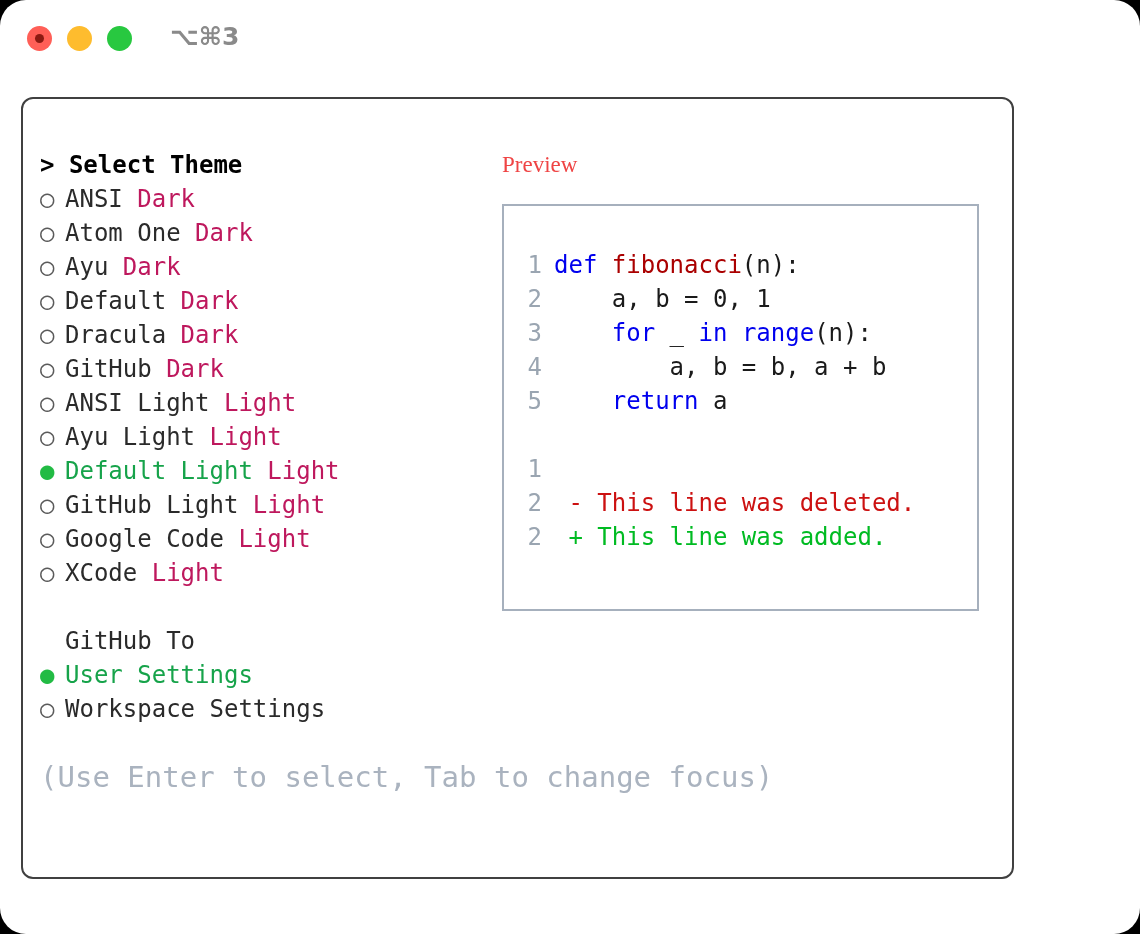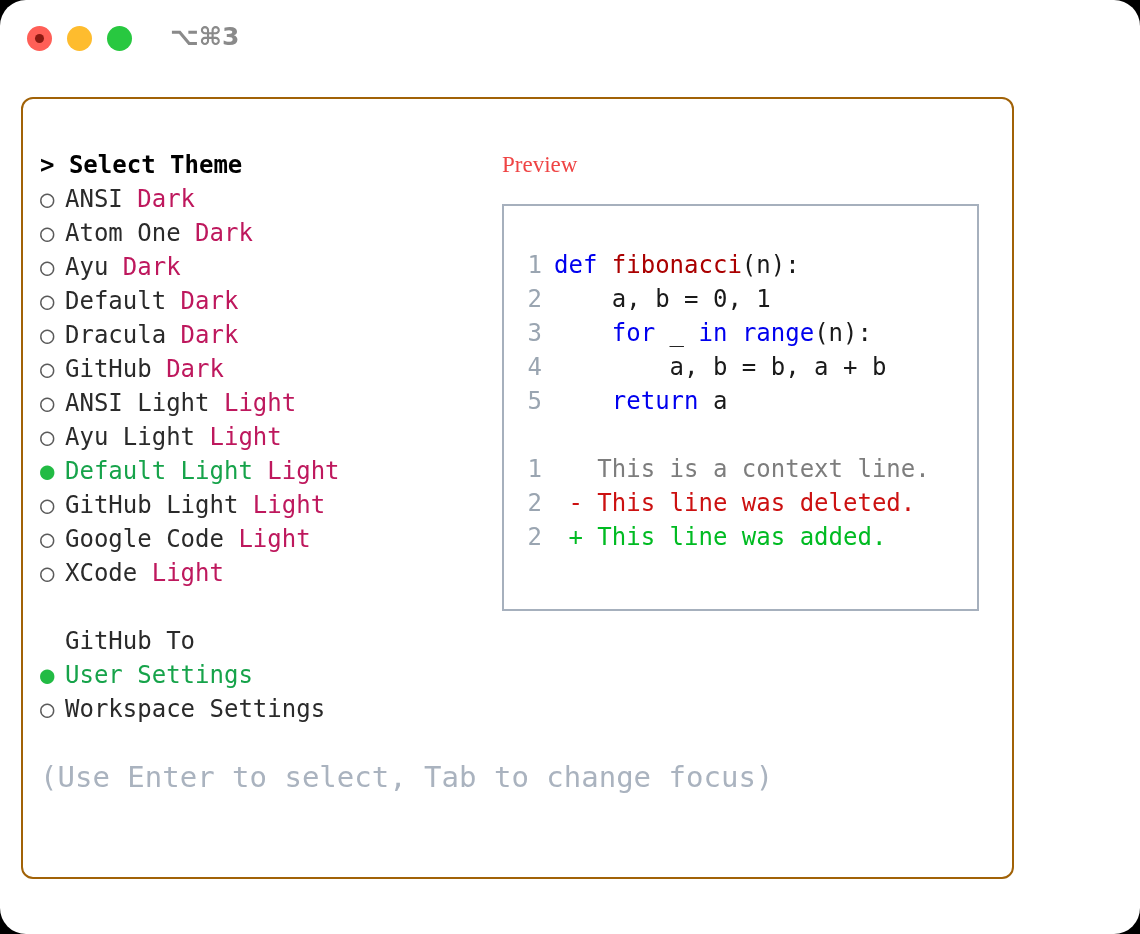--- a/index.html
+++ b/index.html
@@ -72,21 +72,21 @@
     white-space: pre;
   }
 
   
   .panel {
     position: absolute;
     left: 21px;
     top: 97px;
     width: 993px;
     height: 782px;
-    border: 2px solid #a16207;
+    border: 2px solid #404040;
     border-radius: 12px;
     box-sizing: border-box;
     background: #ffffff;
   }
 
   
   .left-col {
     position: absolute;
     left: 17px;
     top: 49px;
@@ -259,21 +259,21 @@
         <div class="code-area">
           <div id="code-lines">
               <div class="code-line"><span class="lineno">1</span><span class="code-text"><span class="tok-kw">def </span><span class="tok-fn">fibonacci</span><span class="tok-pl">(n):</span></span></div>
               <div class="code-line"><span class="lineno">2</span><span class="code-text"><span class="tok-pl">    a, b = 0, 1</span></span></div>
               <div class="code-line"><span class="lineno">3</span><span class="code-text"><span class="tok-pl">    </span><span class="tok-kw">for</span><span class="tok-pl"> _ </span><span class="tok-kw">in</span><span class="tok-pl"> </span><span class="tok-kw">range</span><span class="tok-pl">(n):</span></span></div>
               <div class="code-line"><span class="lineno">4</span><span class="code-text"><span class="tok-pl">        a, b = b, a + b</span></span></div>
               <div class="code-line"><span class="lineno">5</span><span class="code-text"><span class="tok-pl">    </span><span class="tok-kw">return</span><span class="tok-pl"> a</span></span></div>
             </div>
           <div class="code-gap"></div>
           <div id="diff-lines">
-              <div class="code-line"><span class="lineno">1</span><span class="code-text"><span class="tok-ctx">   This is a context line.</span></span></div>
+              <div class="code-line"><span class="lineno">1</span></div>
               <div class="code-line"><span class="lineno">2</span><span class="code-text"><span class="tok-del"> - This line was deleted.</span></span></div>
               <div class="code-line"><span class="lineno">2</span><span class="code-text"><span class="tok-add"> + This line was added.</span></span></div>
             </div>
         </div>
       </div>
     </div>
 
   </div>
 </div>
 

